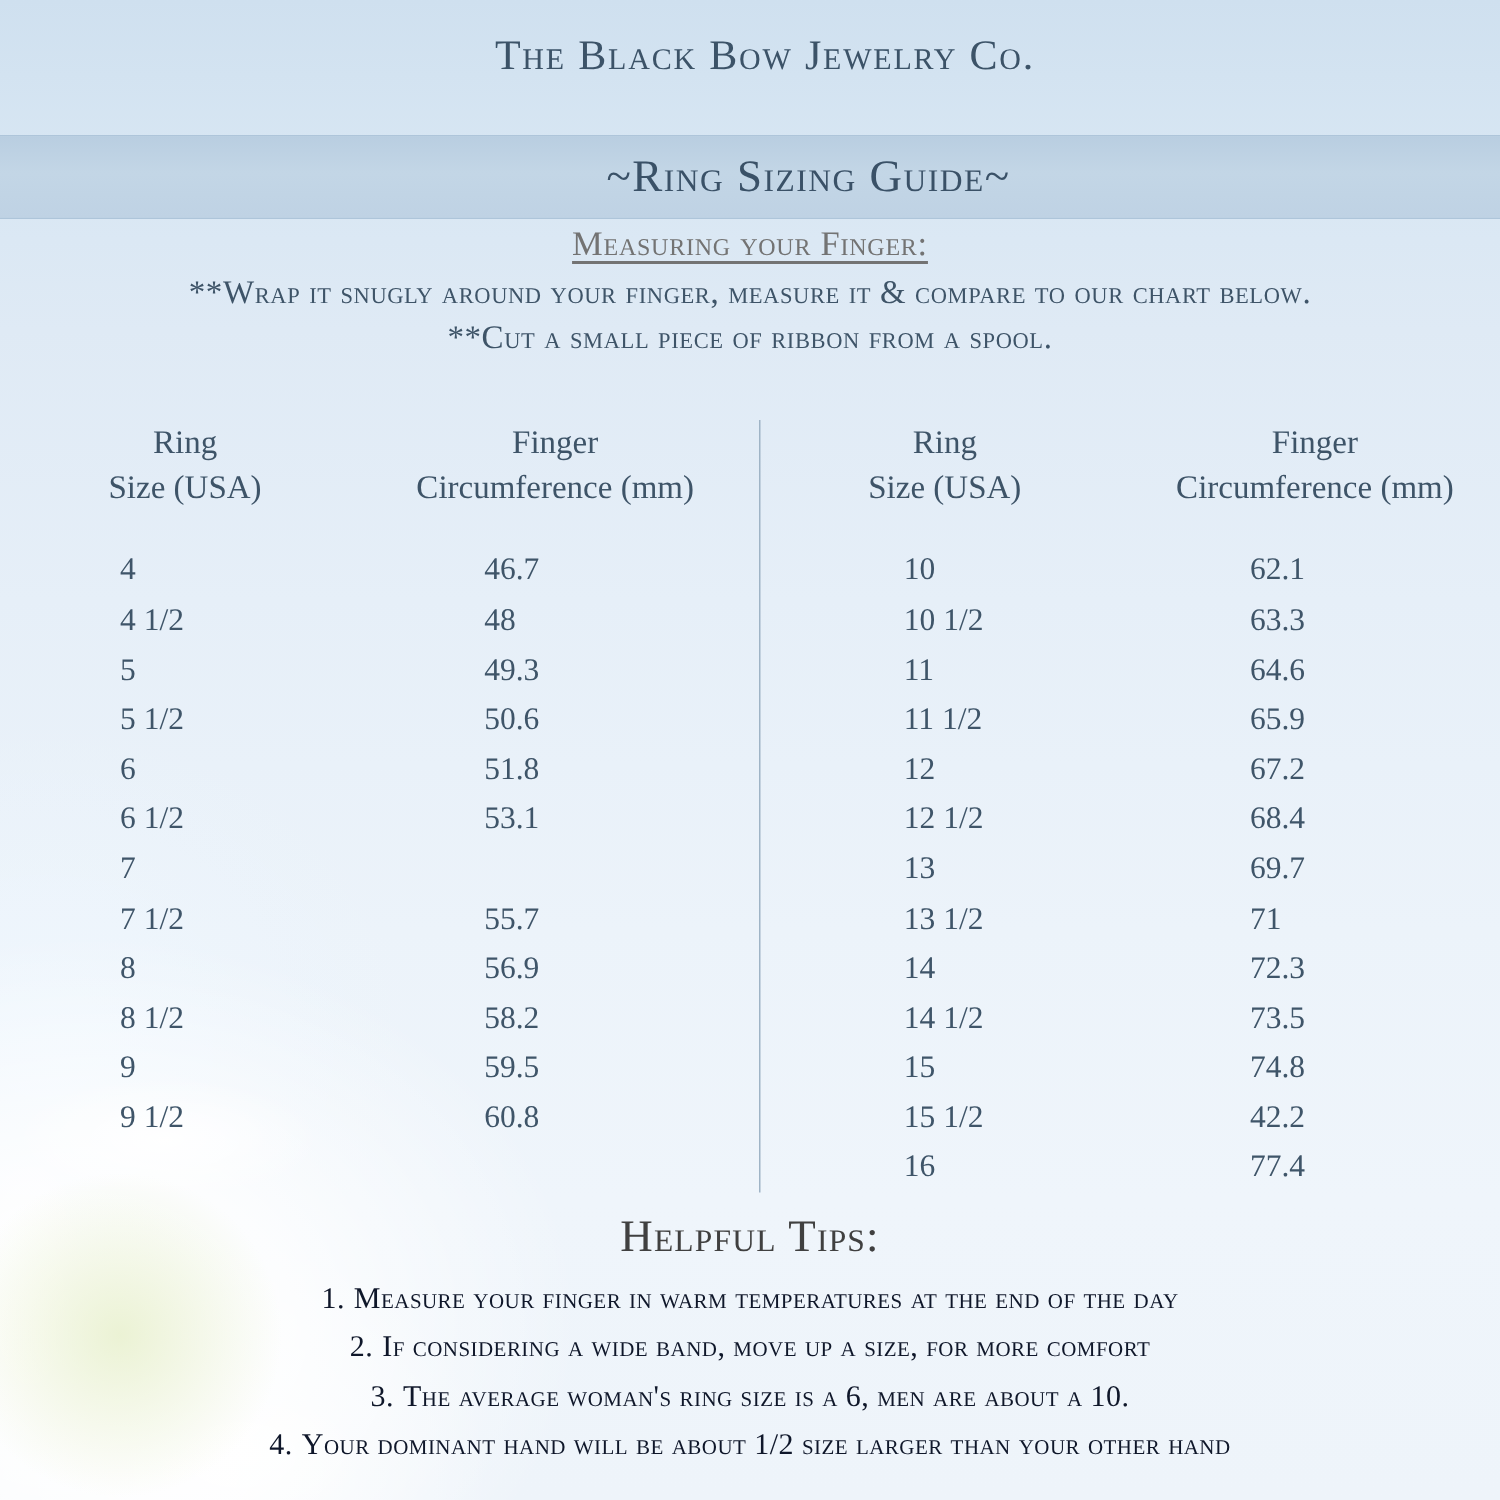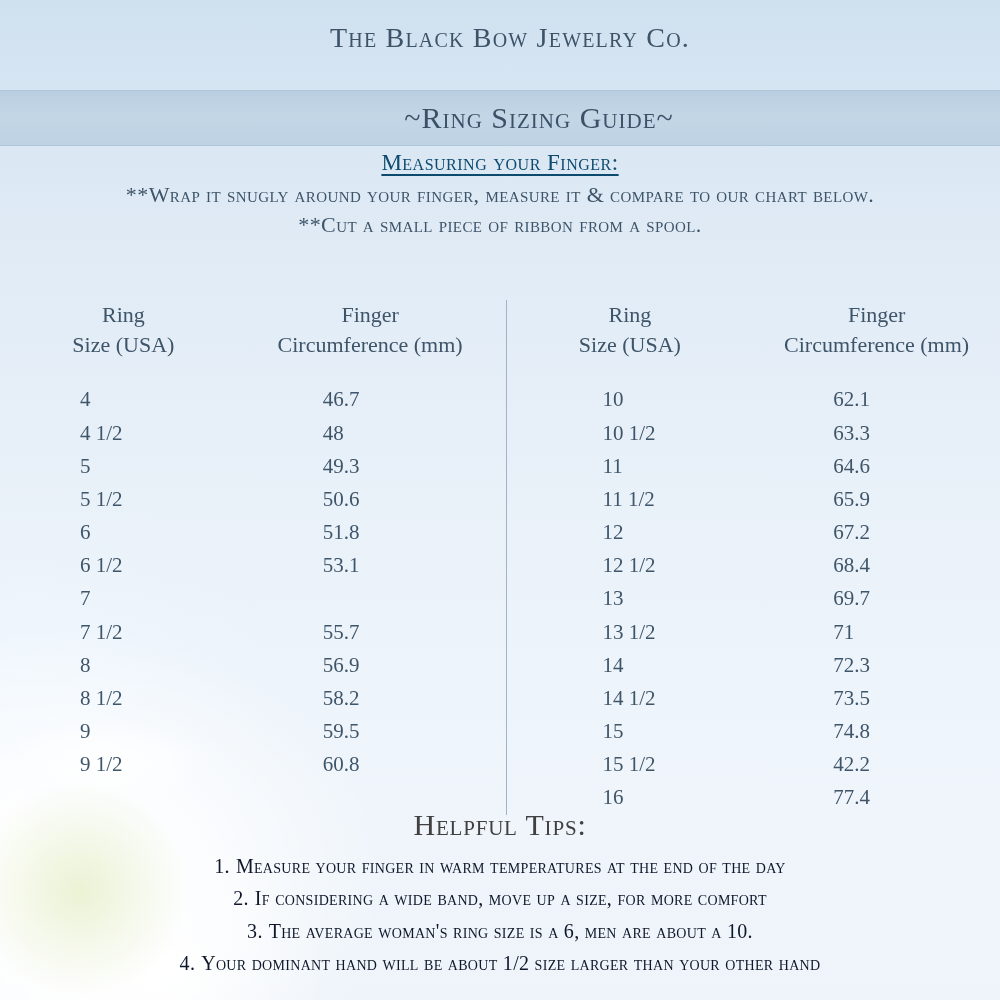--- a/index.html
+++ b/index.html
@@ -84,35 +84,35 @@
     left: 0;
     width: 100%;
     text-align: center;
   }
   .intro-heading {
     font-size: 23px;
     font-variant: small-caps;
     letter-spacing: 0.5px;
     text-decoration: underline;
     text-underline-offset: 4px;
-    color: #0c4a6e;
+    color: #737373;
     margin-bottom: 6px;
   }
   .intro-line {
     font-size: 22px;
     font-variant: small-caps;
     letter-spacing: 0.4px;
     color: #3e5468;
     margin-top: 4px;
   }
 
   
   .tables {
     position: absolute;
-    top: 300px;
+    top: 280px;
     left: 0;
     width: 100%;
     display: flex;
     gap: 12px;
   }
   .table-col {
     width: 50%;
     position: relative;
   }
   .table-col.right {

